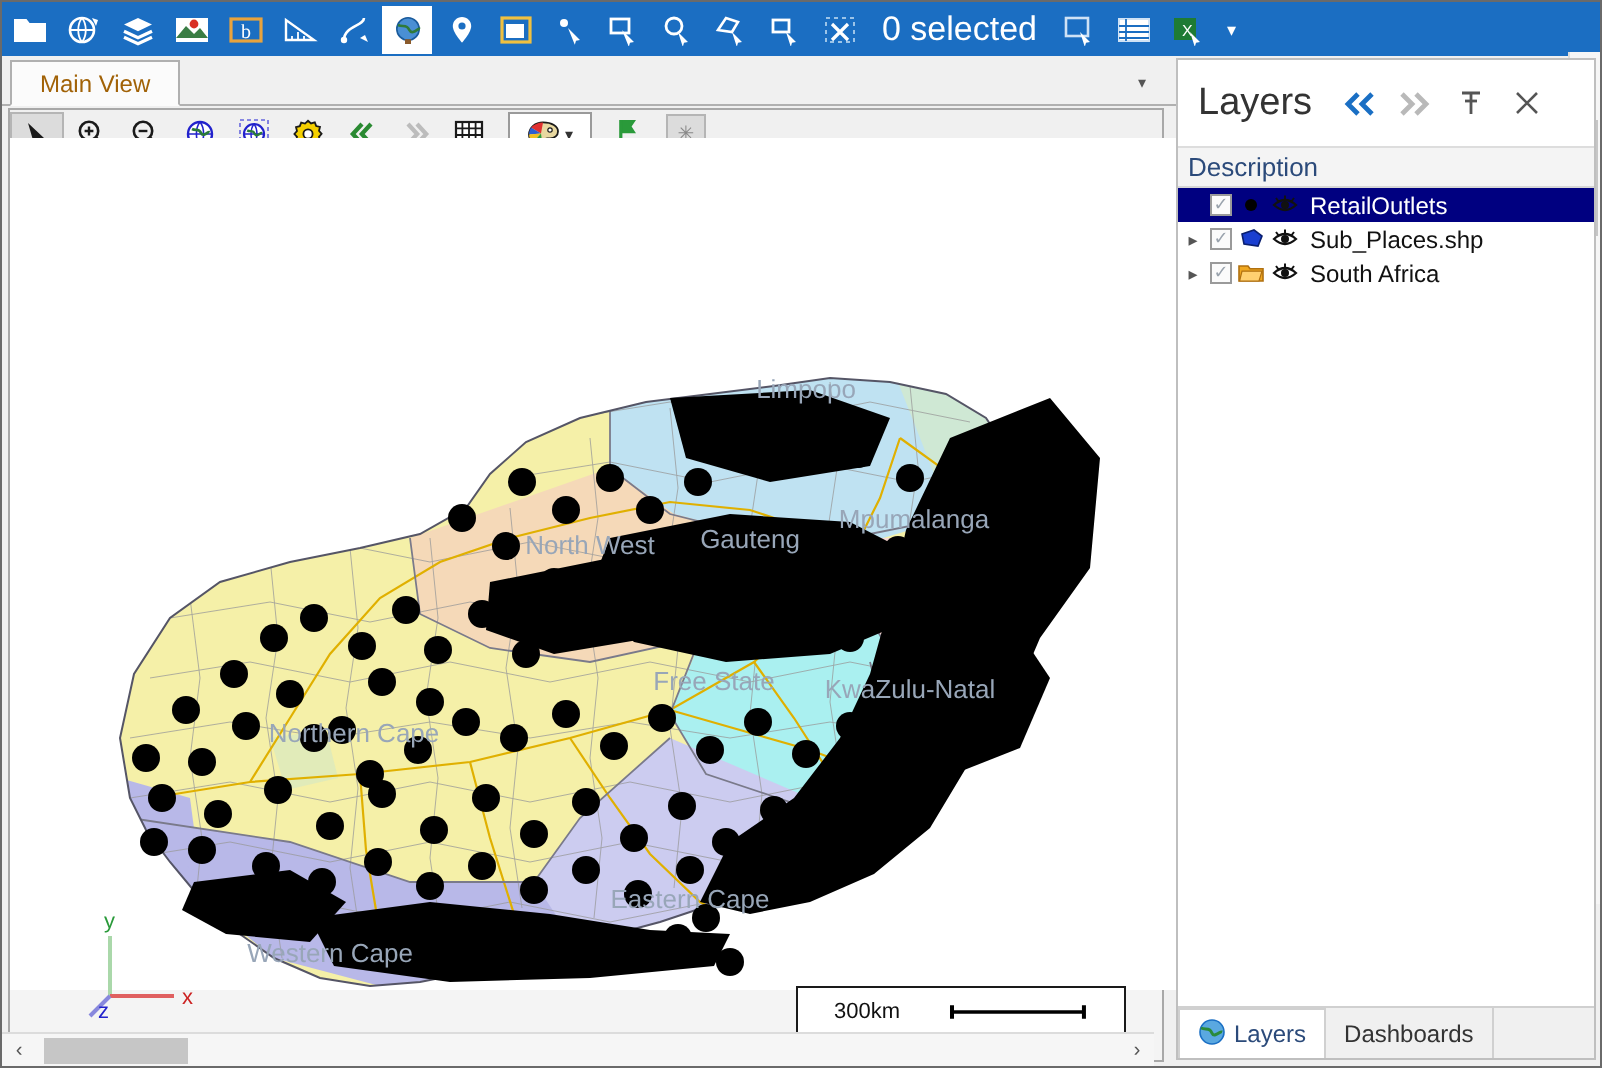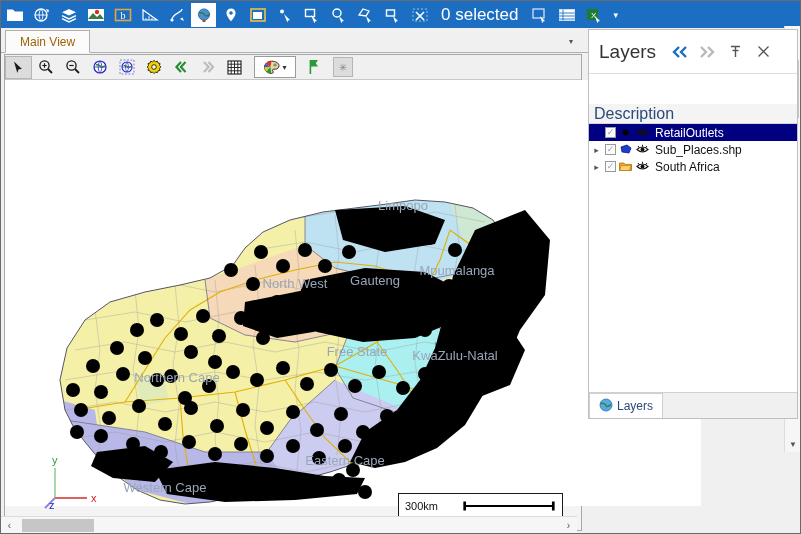--- a/index.html
+++ b/index.html
@@ -60,32 +60,32 @@
   .mt-combo{
     height:20px;min-width:36px;border:1px solid #9a9a9a;background:#ffffff;
     display:flex;align-items:center;justify-content:center;margin-left:6px;gap:2px;padding:0 2px;
   }
   .mt-small{
     width:20px;height:20px;margin-left:6px;background:#dcdcdc;border:1px solid #b5b5b5;
     display:flex;align-items:center;justify-content:center;color:#888;font-size:10px;box-sizing:border-box;
   }
 
   .canvas{
-    position:absolute;left:0;top:25px;width:696px;height:426px;background:#ffffff;overflow:hidden;
+    position:absolute;left:0;top:14px;width:696px;height:426px;background:#ffffff;overflow:hidden;
   }
   .canvas svg{display:block;}
 
   
   .gizmo{position:absolute;left:28px;bottom:20px;width:70px;height:62px;}
 
   
   .scalebar{
     position:absolute;right:18px;bottom:12px;width:165px;height:25px;
     background:#ffffff;border:1px solid #1a1a1a;display:flex;align-items:center;
-    box-sizing:border-box;padding:0 6px;gap:24px;
+    box-sizing:border-box;padding:0 18px;gap:24px;
   }
   .scalebar-txt{font-size:11px;color:#111;white-space:nowrap;}
 
   
   .vsb{
     position:absolute;right:0;top:25px;width:16px;height:426px;
     background:#f6f6f6;border-left:1px solid #dcdcdc;box-sizing:border-box;
   }
   .vsb-btn{width:16px;height:16px;display:flex;align-items:center;justify-content:center;color:#555;font-size:8px;}
   .vsb-thumb{position:absolute;left:2px;top:34px;width:12px;height:58px;background:#c6c6c6;}
@@ -93,32 +93,32 @@
     position:absolute;left:0;bottom:0;width:576px;height:17px;
     background:#f6f6f6;border-top:1px solid #dcdcdc;box-sizing:border-box;
     display:flex;align-items:center;
   }
   .hsb-btn{width:17px;height:16px;display:flex;align-items:center;justify-content:center;color:#555;font-size:10px;}
   .hsb-track{flex:1;height:16px;position:relative;}
   .hsb-thumb{position:absolute;left:4px;top:2px;width:72px;height:13px;background:#c6c6c6;}
 
   
   .layers{
-    position:absolute;left:588px;top:29px;width:210px;height:390px;
+    position:absolute;left:588px;top:29px;width:210px;height:501px;
     background:#ffffff;border:1px solid #bfbfbf;box-sizing:border-box;
   }
   .layers-head{
     height:44px;display:flex;align-items:center;padding:0 10px;gap:2px;
     border-bottom:1px solid #dddddd;box-sizing:border-box;background:#ffffff;
   }
   .layers-title{font-size:19px;color:#333;font-weight:normal;flex:0 0 auto;margin-right:8px;}
   .lh-btn{width:26px;height:24px;display:flex;align-items:center;justify-content:center;}
   .layers-colhdr{
     height:20px;background:#f4f4f4;border-bottom:1px solid #d6d6d6;
-    display:flex;align-items:center;padding-left:5px;color:#2b4a7a;font-size:16px;box-sizing:border-box;margin-top:30px;
+    display:flex;align-items:center;padding-left:5px;color:#2b4a7a;font-size:13px;box-sizing:border-box;
   }
   .lrow{
     height:17px;display:flex;align-items:center;gap:3px;padding-left:2px;font-size:12px;color:#111;
     box-sizing:border-box;
   }
   .lrow.selected{background:#000080;color:#ffffff;}
   .lexp{width:11px;height:11px;display:flex;align-items:center;justify-content:center;color:#555;font-size:9px;}
   .lchk{
     width:11px;height:11px;border:1px solid #9a9a9a;background:#fbfbfb;
     display:flex;align-items:center;justify-content:center;box-sizing:border-box;
@@ -712,14 +712,17 @@
     <div class="layers-foot">
       <div class="ftab active">
         <span>
           <svg width="14" height="14" viewBox="0 0 14 14">
             <circle cx="7" cy="7" r="6" fill="#5aa8e0" stroke="#1a6fc4" stroke-width="0.8"></circle>
             <path d="M1.5,5c2,.9 3,0 4.4,1s.8,3 2.8,2.4 2.4-1.8 3.4-1.4" fill="none" stroke="#2a8a3a" stroke-width="1.5"></path>
           </svg>
         </span>
         <span>Layers</span>
       </div>
+      <div class="ftab inactive">
+        <span>Dashboards</span>
+      </div>
     </div>
   </div>
 
 </body></html>

